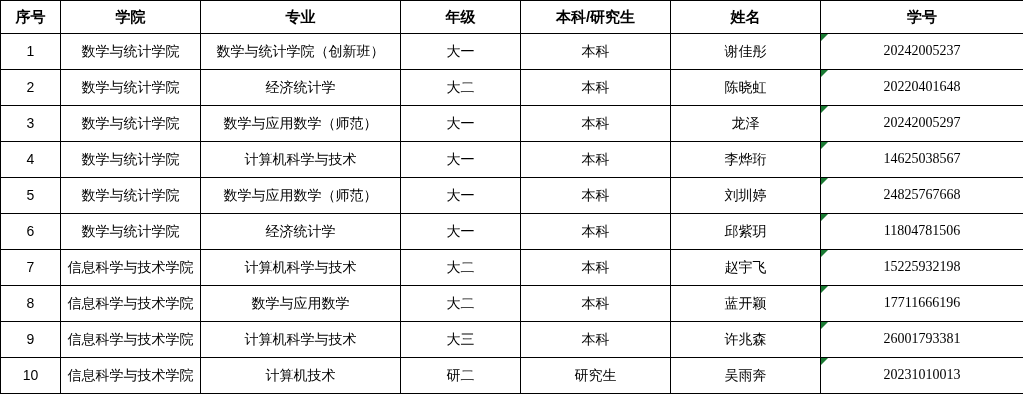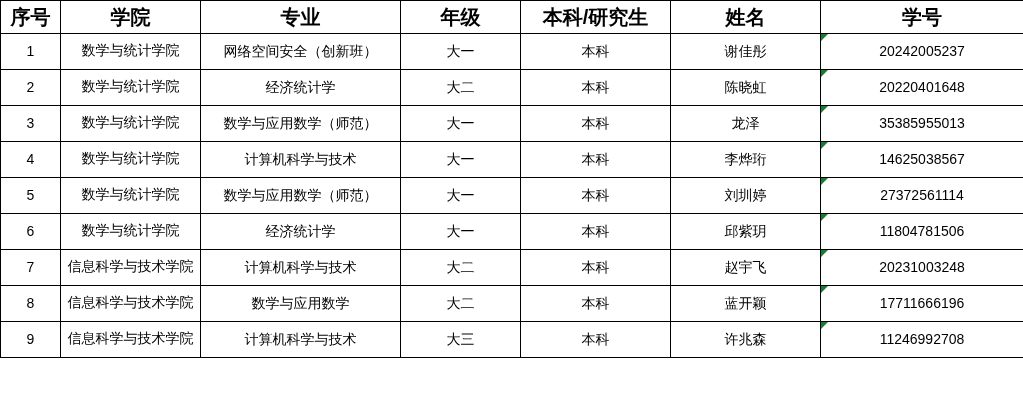--- a/index.html
+++ b/index.html
@@ -27,52 +27,52 @@
     vertical-align: middle;
     font-size: 14px;
     line-height: 1.15;
     padding: 0;
     overflow: hidden;
     word-break: break-all;
   }
   table.sheet thead th {
     height: 32px;
     font-weight: bold;
-    font-size: 20px;
+    font-size: 15px;
   }
   table.sheet tbody td {
     height: 35px;
   }
   
   col.c-index  { width: 60px; }
   col.c-college{ width: 140px; }
   col.c-major  { width: 200px; }
   col.c-grade  { width: 120px; }
   col.c-level  { width: 150px; }
   col.c-name   { width: 150px; }
   col.c-id     { width: 203px; }
 
   td.cell-id {
     position: relative;
+    font-family: Liberation Serif, serif;
   }
   
   td.cell-id .corner-marker {
     position: absolute;
     top: 0;
     left: 0;
     width: 0;
     height: 0;
     border-top: 7px solid #1a7a33;
     border-right: 7px solid transparent;
     pointer-events: none;
   }
   .college-wrap {
     display: block;
     padding: 0 4px;
-    font-family: Liberation Serif, serif;
   }
 </style>
 </head>
 <body>
 
 <table class="sheet">
   <colgroup>
     <col class="c-index">
     <col class="c-college">
     <col class="c-major">
@@ -91,21 +91,21 @@
       <th>姓名</th>
       <th>学号</th>
     </tr>
   </thead>
   <tbody>
     <tr>
       <td>1</td>
       <td>
           <span class="college-wrap">数学与统计学院</span>
         </td>
-      <td>网络空间安全（创新班）</td>
+      <td>数学与统计学院（创新班）</td>
       <td>大一</td>
       <td>本科</td>
       <td>谢佳彤</td>
       <td class="cell-id"><span class="corner-marker" style="border-top-color: rgb(26, 122, 51);"></span><span>20242005237</span></td>
     </tr>
     <tr>
       <td>2</td>
       <td>
           <span class="college-wrap">数学与统计学院</span>
         </td>
@@ -117,21 +117,21 @@
     </tr>
     <tr>
       <td>3</td>
       <td>
           <span class="college-wrap">数学与统计学院</span>
         </td>
       <td>数学与应用数学（师范）</td>
       <td>大一</td>
       <td>本科</td>
       <td>龙泽</td>
-      <td class="cell-id"><span class="corner-marker" style="border-top-color: rgb(26, 122, 51);"></span><span>35385955013</span></td>
+      <td class="cell-id"><span class="corner-marker" style="border-top-color: rgb(26, 122, 51);"></span><span>20242005297</span></td>
     </tr>
     <tr>
       <td>4</td>
       <td>
           <span class="college-wrap">数学与统计学院</span>
         </td>
       <td>计算机科学与技术</td>
       <td>大一</td>
       <td>本科</td>
       <td>李烨珩</td>
@@ -139,21 +139,21 @@
     </tr>
     <tr>
       <td>5</td>
       <td>
           <span class="college-wrap">数学与统计学院</span>
         </td>
       <td>数学与应用数学（师范）</td>
       <td>大一</td>
       <td>本科</td>
       <td>刘圳婷</td>
-      <td class="cell-id"><span class="corner-marker" style="border-top-color: rgb(26, 122, 51);"></span><span>27372561114</span></td>
+      <td class="cell-id"><span class="corner-marker" style="border-top-color: rgb(26, 122, 51);"></span><span>24825767668</span></td>
     </tr>
     <tr>
       <td>6</td>
       <td>
           <span class="college-wrap">数学与统计学院</span>
         </td>
       <td>经济统计学</td>
       <td>大一</td>
       <td>本科</td>
       <td>邱紫玥</td>
@@ -161,21 +161,21 @@
     </tr>
     <tr>
       <td>7</td>
       <td>
           <span class="college-wrap">信息科学与技术学院</span>
         </td>
       <td>计算机科学与技术</td>
       <td>大二</td>
       <td>本科</td>
       <td>赵宇飞</td>
-      <td class="cell-id"><span class="corner-marker" style="border-top-color: rgb(26, 122, 51);"></span><span>20231003248</span></td>
+      <td class="cell-id"><span class="corner-marker" style="border-top-color: rgb(26, 122, 51);"></span><span>15225932198</span></td>
     </tr>
     <tr>
       <td>8</td>
       <td>
           <span class="college-wrap">信息科学与技术学院</span>
         </td>
       <td>数学与应用数学</td>
       <td>大二</td>
       <td>本科</td>
       <td>蓝开颖</td>
@@ -183,16 +183,27 @@
     </tr>
     <tr>
       <td>9</td>
       <td>
           <span class="college-wrap">信息科学与技术学院</span>
         </td>
       <td>计算机科学与技术</td>
       <td>大三</td>
       <td>本科</td>
       <td>许兆森</td>
-      <td class="cell-id"><span class="corner-marker" style="border-top-color: rgb(26, 122, 51);"></span><span>11246992708</span></td>
+      <td class="cell-id"><span class="corner-marker" style="border-top-color: rgb(26, 122, 51);"></span><span>26001793381</span></td>
+    </tr>
+    <tr>
+      <td>10</td>
+      <td>
+          <span class="college-wrap">信息科学与技术学院</span>
+        </td>
+      <td>计算机技术</td>
+      <td>研二</td>
+      <td>研究生</td>
+      <td>吴雨奔</td>
+      <td class="cell-id"><span class="corner-marker" style="border-top-color: rgb(26, 122, 51);"></span><span>20231010013</span></td>
     </tr>
   </tbody>
 </table>
 
 </body></html>

